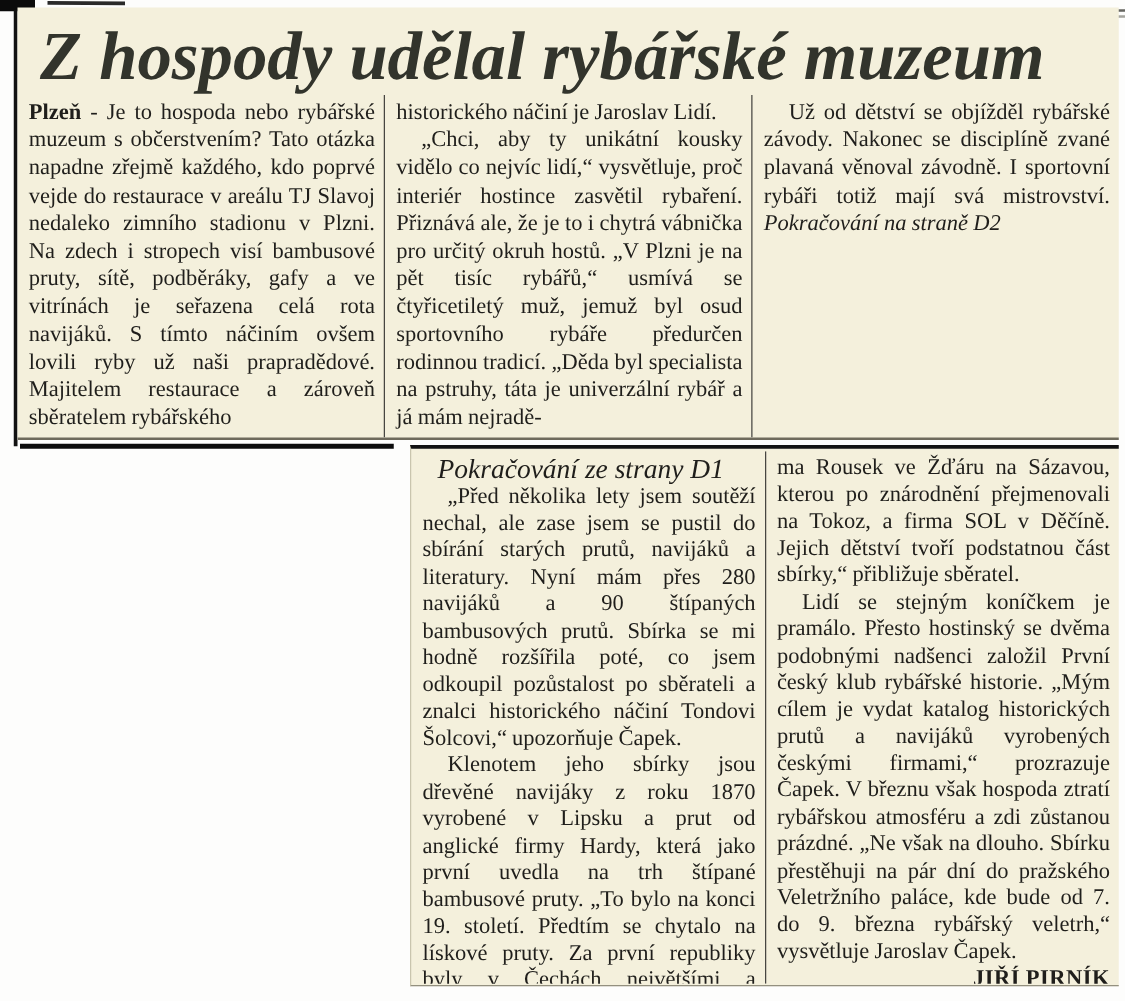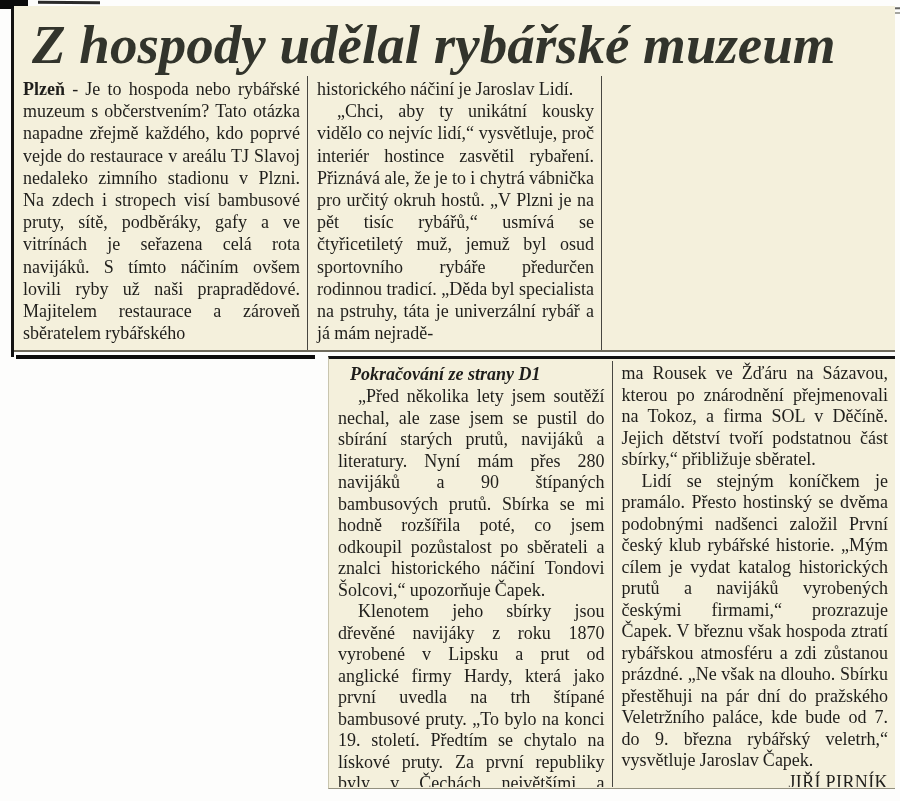--- a/index.html
+++ b/index.html
@@ -44,24 +44,24 @@
     font-size:18px;line-height:22.2px;
     text-align:justify;
     text-indent:20px;
     word-spacing:-0.3px;
   }
   .clip-cont .para{line-height:21.5px;}
   .no-indent{text-indent:0;}
   .dateline{font-weight:bold;}
   .cont-note{font-style:italic;white-space:nowrap;}
   .cont-from{
-    margin:0;font-size:18px;line-height:23px;
-    font-style:italic;font-weight:700;text-indent:12px;
+    margin:0;font-size:22px;line-height:23px;
+    font-style:italic;font-weight:400;text-indent:12px;
   }
-  .author{font-weight:normal;letter-spacing:.4px;float:right;}
+  .author{font-weight:bold;letter-spacing:.4px;float:right;}
 </style>
 </head>
 <body>
 
 <div class="page">
 
   <div class="bar-topleft"></div>
   <div class="bar-topmid"></div>
   <div class="line-top"></div>
   <div class="line-top2"></div>
@@ -75,20 +75,21 @@
       <div class="col">
         <p class="para no-indent"><b class="dateline">Plzeň</b><span> - Je to hospoda nebo rybářské muzeum s občerstvením? Tato otázka napadne zřejmě každého, kdo poprvé vejde do restaurace v areálu TJ Slavoj nedaleko zimního stadionu v Plzni. Na zdech i stropech visí bambusové pruty, sítě, podběráky, gafy a ve vitrínách je seřazena celá rota navijáků. S tímto náčiním ovšem lovili ryby už naši prapradědové. Majitelem restaurace a zároveň sběratelem rybářského</span></p>
       </div>
 
       <div class="col divided">
         <p class="para no-indent">historického náčiní je Jaroslav Lidí.</p>
         <p class="para">„Chci, aby ty unikátní kousky vidělo co nejvíc lidí,“ vysvětluje, proč interiér hostince zasvětil rybaření. Přiznává ale, že je to i chytrá vábnička pro určitý okruh hostů. „V Plzni je na pět tisíc rybářů,“ usmívá se čtyřicetiletý muž, jemuž byl osud sportovního rybáře předurčen rodinnou tradicí. „Děda byl specialista na pstruhy, táta je univerzální rybář a já mám nejradě-</p>
       </div>
 
       <div class="col divided">
+        <p class="para"><span>Už od dětství se objížděl rybářské závody. Nakonec se disciplíně zvané plavaná věnoval závodně. I sportovní rybáři totiž mají svá mistrovství.</span> <i class="cont-note">Pokračování na straně D2</i></p>
       </div>
 
     </div>
   </section>
 
   <section class="clip clip-cont">
     <div class="cols">
 
       <div class="col">
         <p class="cont-from">Pokračování ze strany D1</p>

